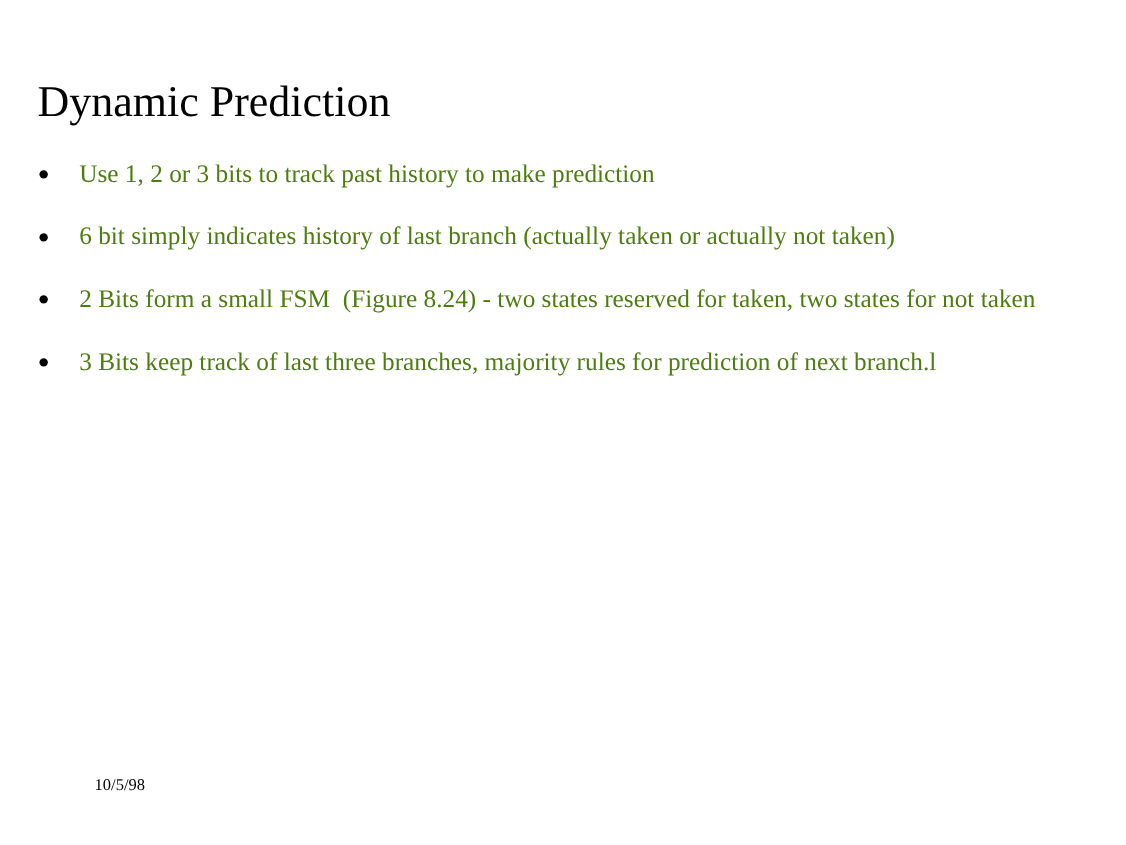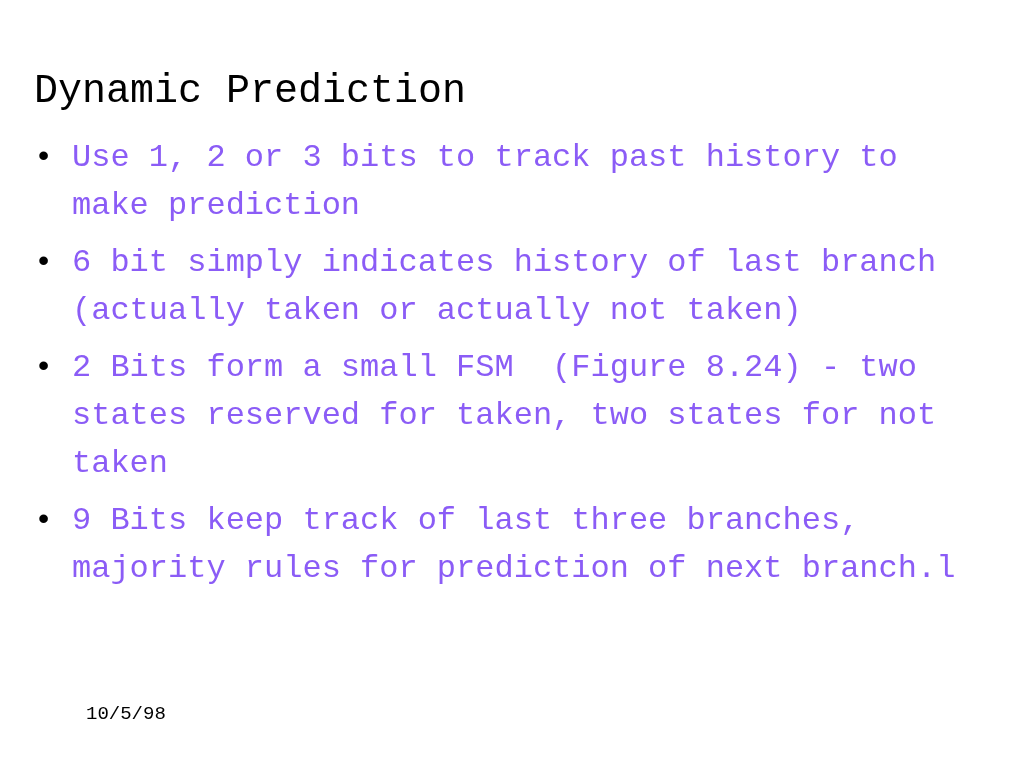--- a/index.html
+++ b/index.html
@@ -14,21 +14,20 @@
     font-family: "Liberation Serif", "DejaVu Serif", serif;
     color: #000000;
     overflow: hidden;
   }
 
   .slide {
     position: relative;
     width: 1024px;
     height: 768px;
     background: #ffffff;
-    font-family: Liberation Mono, monospace;
   }
 
   .slide-title {
     position: absolute;
     left: 34px;
     top: 42px;
     width: 940px;
     font-size: 40px;
     line-height: 46px;
     font-weight: normal;
@@ -67,32 +66,32 @@
     width: 38px;
     font-size: 32px;
     line-height: 48px;
     text-align: left;
     color: #000000;
     user-select: none;
   }
 
   .bullet-text {
     flex: 1 1 auto;
-    font-size: 32px;
+    font-size: 23px;
     line-height: 48px;
-    color: #8b5cf6;
+    color: #4d7c0f;
     white-space: pre-wrap;
     text-indent: 0;
   }
 
   .slide-footer-date {
     position: absolute;
     left: 86px;
     top: 704px;
-    font-size: 19px;
+    font-size: 15px;
     line-height: 20px;
     color: #000000;
     white-space: nowrap;
   }
 </style>
 </head>
 <body>
 
 <div class="slide">
 
@@ -110,20 +109,20 @@
       <span class="bullet-text">6 bit simply indicates history of last branch (actually taken or actually not taken)</span>
     </li>
 
     <li class="bullet-item">
       <span class="bullet-marker">•</span>
       <span class="bullet-text">2 Bits form a small FSM  (Figure 8.24) - two states reserved for taken, two states for not taken</span>
     </li>
 
     <li class="bullet-item">
       <span class="bullet-marker">•</span>
-      <span class="bullet-text">9 Bits keep track of last three branches, majority rules for prediction of next branch.l</span>
+      <span class="bullet-text">3 Bits keep track of last three branches, majority rules for prediction of next branch.l</span>
     </li>
 
   </ul>
 
   <div class="slide-footer-date">10/5/98</div>
 
 </div>
 
 </body></html>

